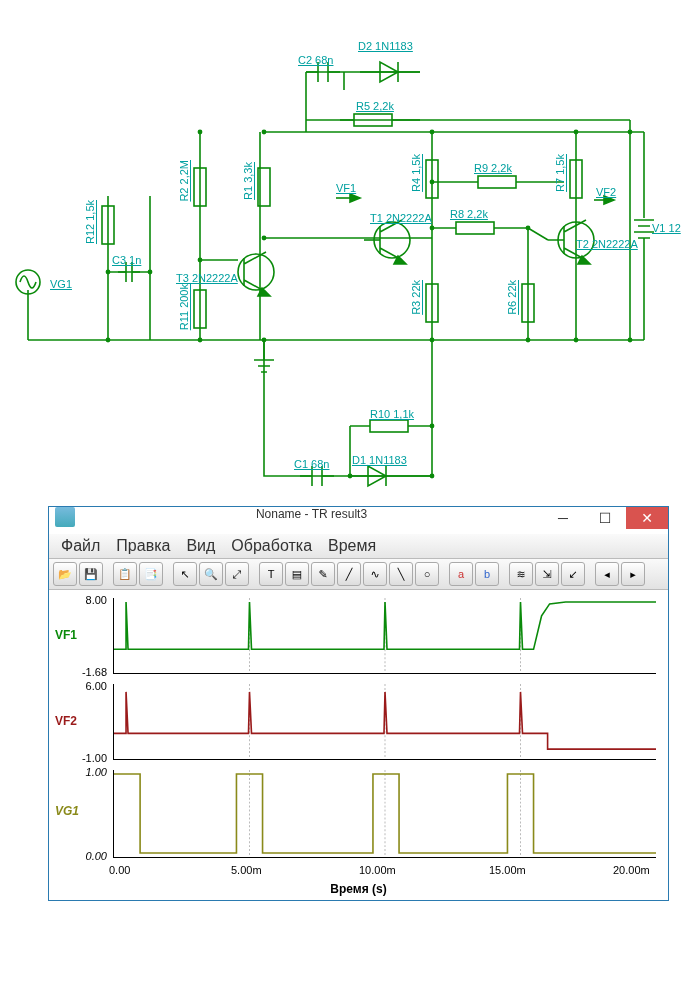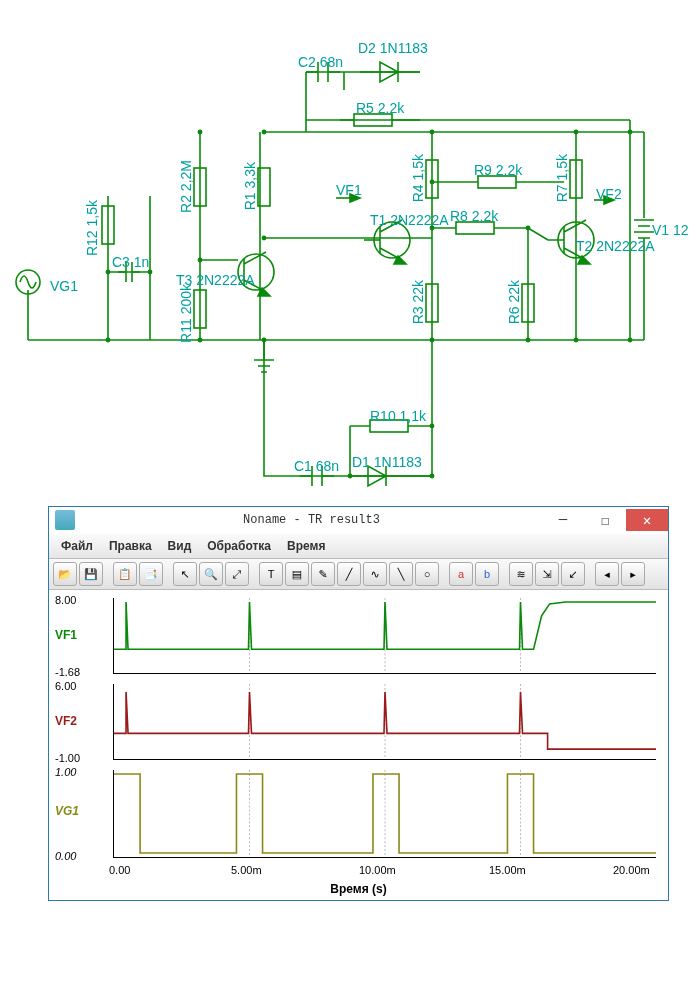--- a/index.html
+++ b/index.html
@@ -2,38 +2,38 @@
 <html><head>
 <meta charset="utf-8">
 <style>
 body { margin:0; font-family:"Segoe UI",Tahoma,sans-serif; font-size:11px; background:#fff; }
 .page { width:697px; height:991px; position:relative; }
 
 .schem { position:absolute; left:0; top:0; width:697px; height:506px;
   background-image:radial-gradient(circle,#e8e8e8 0.5px,transparent 0.5px);
   background-size:8px 8px; }
 .schem svg { position:absolute; left:0; top:0; }
-.lbl { position:absolute; color:#00a0a0; font-size:14px; white-space:nowrap; pointer-events:none; }
+.lbl { position:absolute; color:#00a0a0; font-size:11px; white-space:nowrap; pointer-events:none;text-decoration:underline; }
 .lblv { writing-mode:vertical-rl; transform:rotate(180deg); }
 
 .win { position:absolute; left:48px; top:506px; width:619px; border:1px solid #2a7ab0; background:#ececec; }
-.titlebar { height:26px; background:#fff; display:flex; align-items:center; position:relative;font-family:Liberation Mono, monospace; }
+.titlebar { height:26px; background:#fff; display:flex; position:relative; }
 .ticon { width:20px; height:20px; margin:0 6px; background:linear-gradient(#7bd,#4ab); border-radius:2px; }
 .ttext { flex:1; text-align:center; color:#333; font-size:12px; }
 .tbtn { width:42px; height:22px; display:flex; align-items:center; justify-content:center; font-size:14px; color:#333; }
 .tbtn.close { background:#d9534f; color:#fff; }
 .menubar { height:24px; background:linear-gradient(#fafafa,#e6e6e6); border-top:1px solid #fff; border-bottom:1px solid #bbb; padding:0 6px; display:flex; align-items:center; gap:4px; }
-.menuitem { padding:0 6px; color:#333; font-size:12px;font-weight:bold; }
+.menuitem { padding:0 6px; color:#333; font-size:16px; }
 .toolbar { height:30px; background:linear-gradient(#fafafa,#e2e2e2); border-bottom:1px solid #bbb; display:flex; align-items:center; padding:0 4px; gap:2px; }
 .tb { width:22px; height:22px; background:linear-gradient(#fff,#ddd); border:1px solid #aaa; border-radius:3px; display:flex; align-items:center; justify-content:center; font-size:11px; }
 .tsep { width:6px; }
 .plots { background:#fff; padding:4px 4px 0 4px; }
 .plot { position:relative; height:84px; margin-bottom:2px; }
 .plot.tall { height:96px;font-style:italic; }
-.plot .ylab { position:absolute; left:2px; width:52px; font-size:11px; }
+.plot .ylab { position:absolute; left:2px; width:52px; text-align:right; font-size:11px; }
 .plot .name { position:absolute; left:2px; top:40%; font-weight:bold; font-size:12px; }
 .plotarea { position:absolute; left:60px; right:8px; top:4px; bottom:4px; border-left:1px solid #000; border-bottom:1px solid #000; }
 .xaxis { height:36px; position:relative; background:#fff; }
 .xaxis .xlab { position:absolute; top:0; font-size:11px; }
 .xaxis .xtitle { position:absolute; left:50%; top:18px; transform:translateX(-50%); font-weight:bold; font-size:12px; }
 .tabstrip { height:24px; background:#e6e6e6; border-top:1px solid #bbb; display:flex; align-items:flex-end; padding-left:4px; }
 .tab { background:#fff; border:1px solid #999; border-bottom:none; padding:2px 10px; font-size:11px; }
 </style>
 </head>
 <body>

